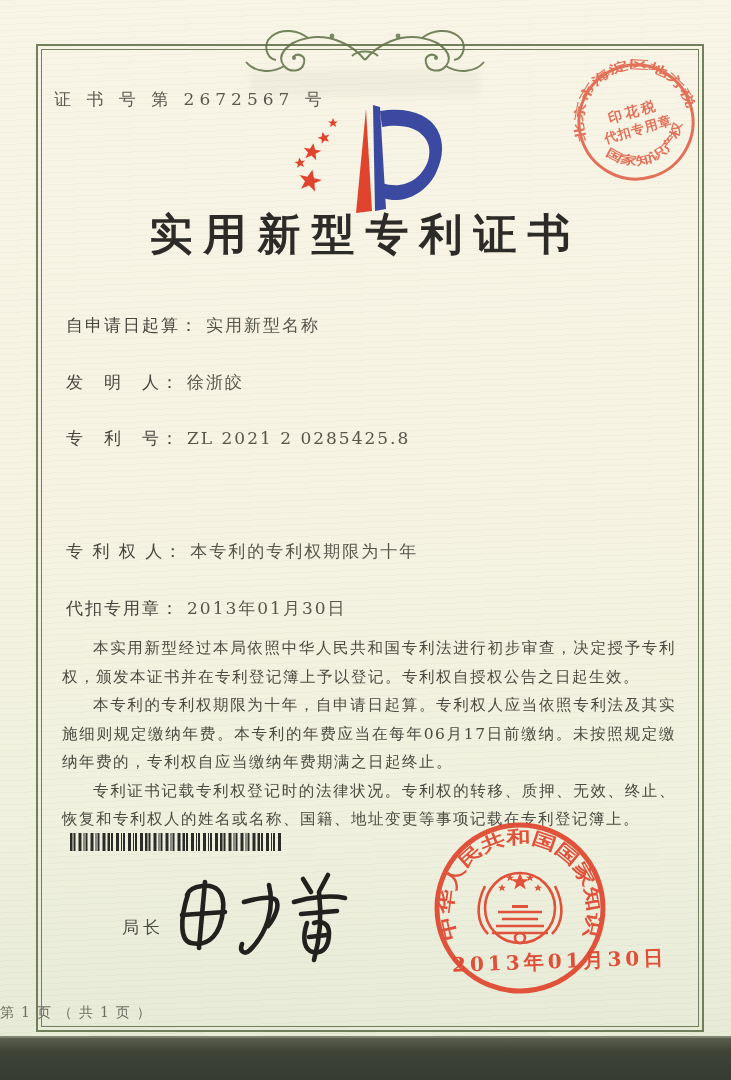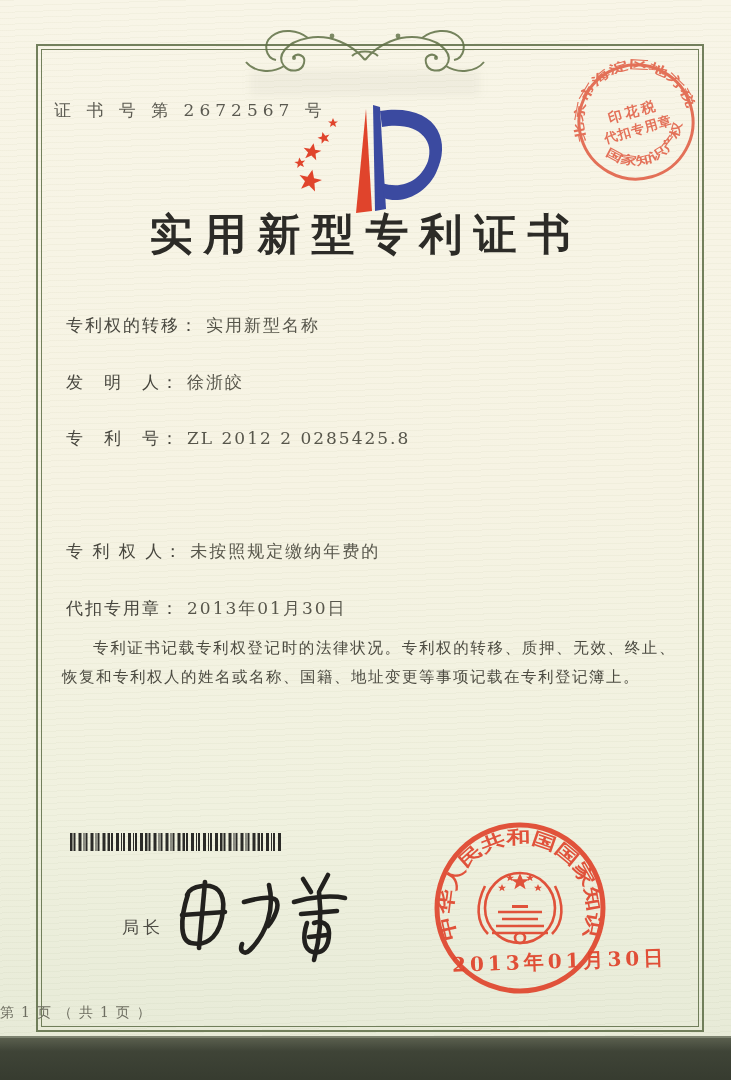--- a/index.html
+++ b/index.html
@@ -19,21 +19,21 @@
     border-top:2px solid #7d8370;
   }
   .frame-outer{
     position:absolute; left:36px; top:44px; width:664px; height:984px;
     border:2px solid var(--frame-green,#5c6c45); opacity:.85;
   }
   .frame-inner{
     position:absolute; inset:3px; border:1px solid var(--frame-green,#5c6c45);
   }
   .cert-no{
-    position:absolute; left:54px; top:99px; font-size:17px; color:#5a5950;
+    position:absolute; left:54px; top:88px; font-size:17px; color:#5a5950;
     letter-spacing:5px;
   }
   .logo{ position:absolute; left:283px; top:103px; width:172px; height:116px; }
   .title{
     position:absolute; left:0; top:206px; width:100%; text-align:center;
     font-size:43px; font-weight:600; color:#2c2b27; letter-spacing:11px;
   }
   .field{ position:absolute; left:66px; font-size:17px; color:#47463e; letter-spacing:2px; white-space:nowrap;}
   .fvalue{ margin-left:7px; color:#57564b; }
   .body-text{
@@ -108,36 +108,38 @@
       <path transform="translate(41,35) rotate(-15) scale(0.62)" d="M0,-10 L2.9,-3.1 10,-3.1 4.2,1.2 6.2,8.1 0,4 -6.2,8.1 -4.2,1.2 -10,-3.1 -2.9,-3.1 Z"></path>
       <path transform="translate(29,49) rotate(10) scale(0.9)" d="M0,-10 L2.9,-3.1 10,-3.1 4.2,1.2 6.2,8.1 0,4 -6.2,8.1 -4.2,1.2 -10,-3.1 -2.9,-3.1 Z"></path>
       <path transform="translate(17,60) rotate(-8) scale(0.55)" d="M0,-10 L2.9,-3.1 10,-3.1 4.2,1.2 6.2,8.1 0,4 -6.2,8.1 -4.2,1.2 -10,-3.1 -2.9,-3.1 Z"></path>
       <path transform="translate(27,78) rotate(12) scale(1.15)" d="M0,-10 L2.9,-3.1 10,-3.1 4.2,1.2 6.2,8.1 0,4 -6.2,8.1 -4.2,1.2 -10,-3.1 -2.9,-3.1 Z"></path>
     </g>
   </svg>
 
   <div class="title">实用新型专利证书</div>
 
   <div class="field" style="top:314px">
-    <span class="flabel">专利权的转移：</span><span class="fvalue">实用新型名称</span>
+    <span class="flabel">自申请日起算：</span><span class="fvalue">实用新型名称</span>
   </div>
   <div class="field" style="top:371px">
     <span class="flabel">发　明　人：</span><span class="fvalue">徐浙皎</span>
   </div>
   <div class="field" style="top:427px">
-    <span class="flabel">专　利　号：</span><span class="fvalue">ZL 2012 2 0285425.8</span>
+    <span class="flabel">专　利　号：</span><span class="fvalue">ZL 2021 2 0285425.8</span>
   </div>
   <div class="field" style="top:540px">
-    <span class="flabel">专 利 权 人：</span><span class="fvalue">未按照规定缴纳年费的</span>
+    <span class="flabel">专 利 权 人：</span><span class="fvalue">本专利的专利权期限为十年</span>
   </div>
   <div class="field" style="top:597px">
     <span class="flabel">代扣专用章：</span><span class="fvalue">2013年01月30日</span>
   </div>
 
   <div class="body-text">
+    <p>本实用新型经过本局依照中华人民共和国专利法进行初步审查，决定授予专利权，颁发本证书并在专利登记簿上予以登记。专利权自授权公告之日起生效。</p>
+    <p>本专利的专利权期限为十年，自申请日起算。专利权人应当依照专利法及其实施细则规定缴纳年费。本专利的年费应当在每年06月17日前缴纳。未按照规定缴纳年费的，专利权自应当缴纳年费期满之日起终止。</p>
     <p>专利证书记载专利权登记时的法律状况。专利权的转移、质押、无效、终止、恢复和专利权人的姓名或名称、国籍、地址变更等事项记载在专利登记簿上。</p>
   </div>
 
   <svg id="barcode" class="barcode" viewBox="0 0 214 18" preserveAspectRatio="none">
       <rect x="0" y="0" width="2.5" height="18" fill="#2b2b28"></rect>
       <rect x="3.5" y="0" width="2" height="18" fill="#2b2b28"></rect>
       <rect x="8.5" y="0" width="3" height="18" fill="#2b2b28"></rect>
       <rect x="13.5" y="0" width="1" height="18" fill="#2b2b28"></rect>
       <rect x="15.5" y="0" width="2" height="18" fill="#2b2b28"></rect>
       <rect x="20.5" y="0" width="3" height="18" fill="#2b2b28"></rect>

